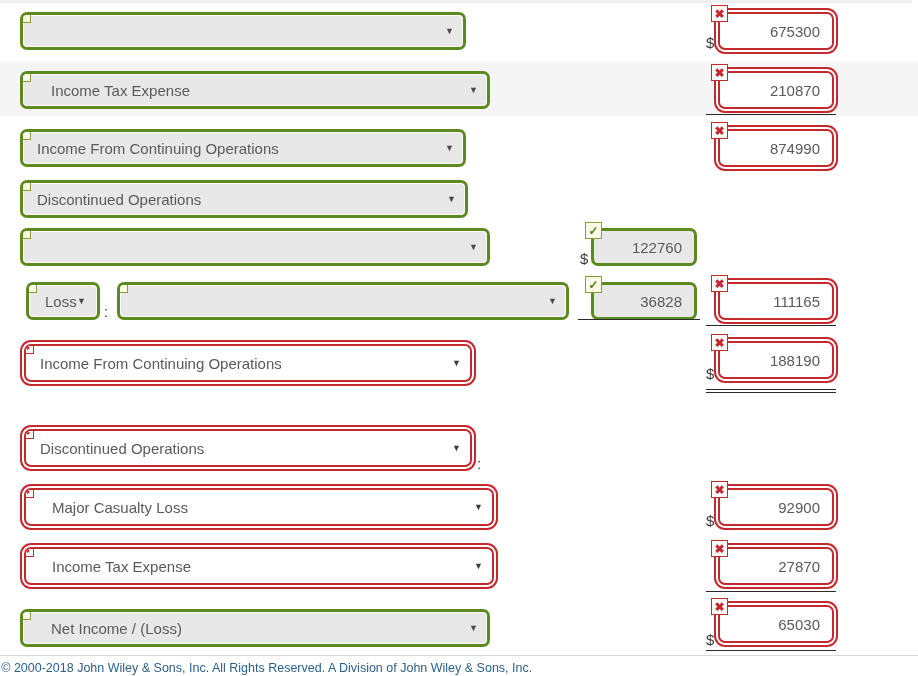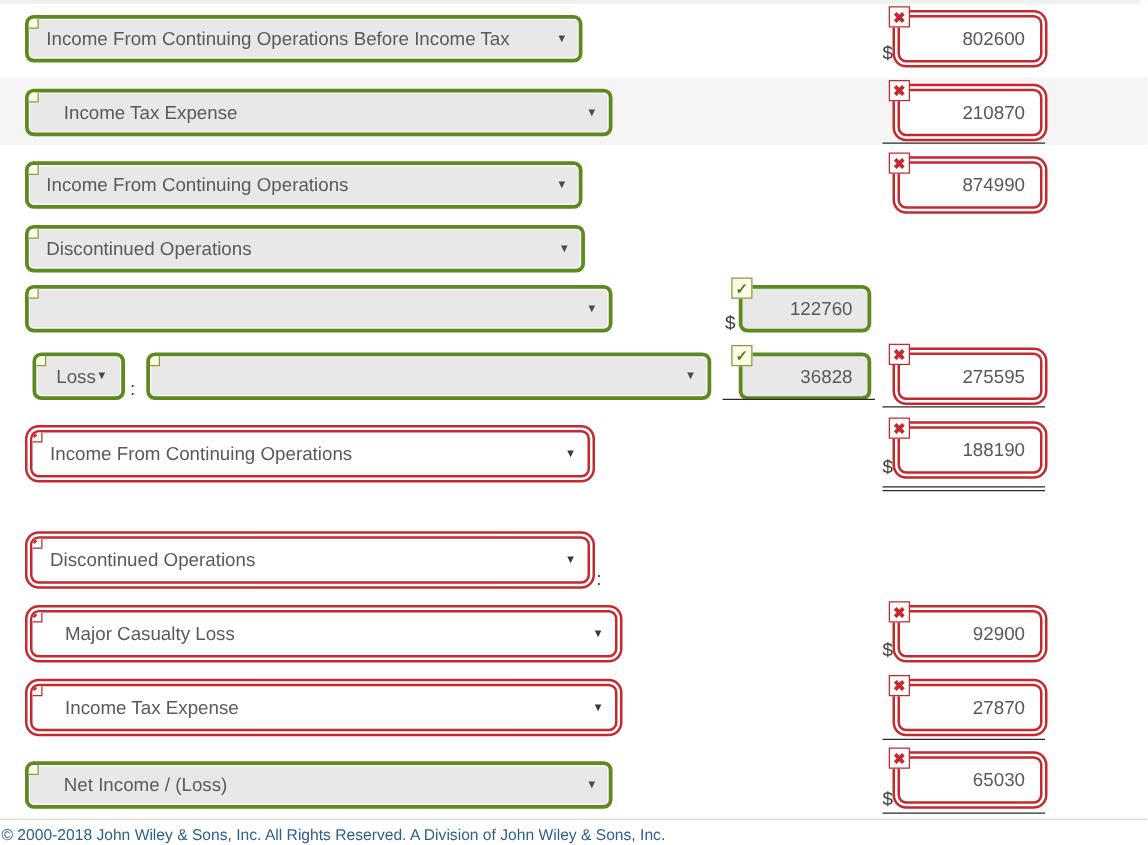--- a/index.html
+++ b/index.html
@@ -176,29 +176,28 @@
 <div id="sheet">
 
   <div id="topedge"></div>
   <div id="rail"></div>
 
   <div class="stripe" style="top:62px; height:54px;"></div>
 
   <div class="sel-wrap" style="left:20px; top:12px; width:446px;">
     <div class="sel ok">
       <span class="badge check">✓</span>
-      <span>Income From Continuing Operations Before Income Tax</span>
       <span class="caret">▼</span>
     </div>
   </div>
   <div class="dollar" style="left:706px; top:34px;">$</div>
   <div class="sel-wrap" style="left:718px; top:12px; width:116px;">
     <div class="num bad">
       <span class="badge cross">✖</span>
-      <span>802600</span>
+      <span>675300</span>
     </div>
   </div>
 
   <div class="sel-wrap" style="left:20px; top:71px; width:470px;">
     <div class="sel ok" style="padding-left:28px;">
       <span class="badge check">✓</span>
       <span>Income Tax Expense</span>
       <span class="caret">▼</span>
     </div>
   </div>
@@ -263,21 +262,21 @@
   <div class="sel-wrap" style="left:591px; top:282px; width:106px;">
     <div class="num ok">
       <span class="badge check">✓</span>
       <span>36828</span>
     </div>
   </div>
   <div class="uline" style="left:578px; top:319px; width:122px;"></div>
   <div class="sel-wrap" style="left:718px; top:282px; width:116px;">
     <div class="num bad">
       <span class="badge cross">✖</span>
-      <span>275595</span>
+      <span>111165</span>
     </div>
   </div>
   <div class="uline" style="left:706px; top:325px; width:130px;"></div>
 
   <div class="sel-wrap" style="left:24px; top:344px; width:448px;">
     <div class="sel bad">
       <span class="badge cross">✖</span>
       <span>Income From Continuing Operations</span>
       <span class="caret">▼</span>
     </div>

